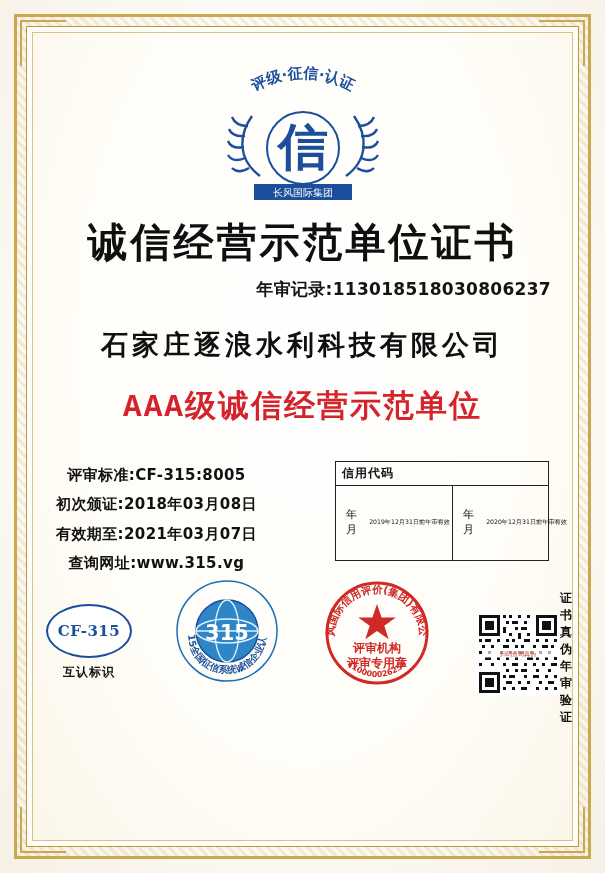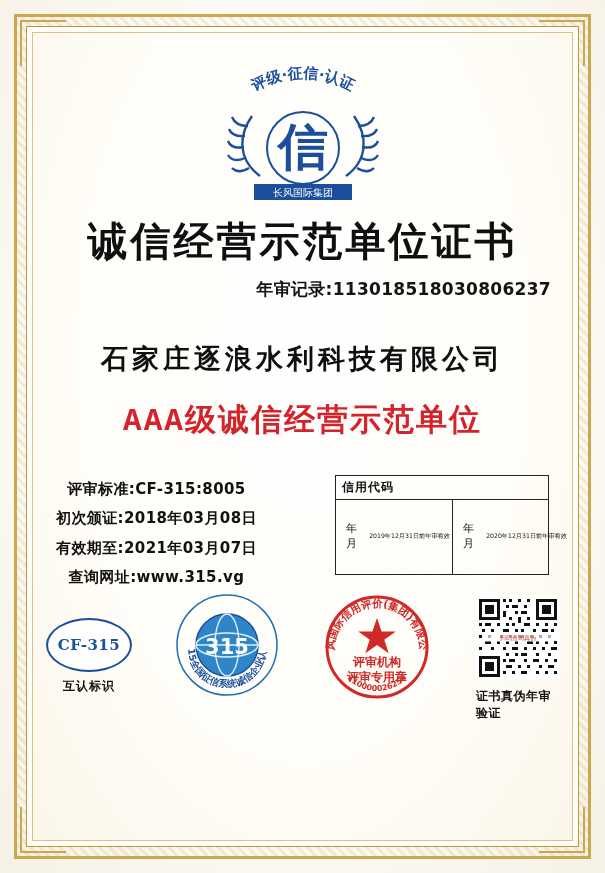--- a/index.html
+++ b/index.html
@@ -73,42 +73,42 @@
   .emblem {
     margin-top: 16px;
     width: 190px;
     height: 150px;
     position: relative;
   }
 
   
   .main-title {
     margin-top: 14px;
-    font-family: Liberation Serif, serif;
+    font-family: Liberation Sans, sans-serif;
     font-size: 40px;
     font-weight: bold;
     letter-spacing: 3px;
     color: #0f0f0f;
     text-align: left;
     line-height: 1.1;
   }
   .code-line {
     margin-top: 14px;
     width: 100%;
     text-align: right;
     padding-right: 14px;
     box-sizing: border-box;
     font-family: "DejaVu Sans", "Liberation Sans", sans-serif;
     font-size: 17px;
     font-weight: bold;
     color: #141414;
     letter-spacing: 0.3px;
   }
   .company-name {
-    margin-top: 40px;
+    margin-top: 26px;
     font-family: "DejaVu Sans", "Liberation Sans", sans-serif;
     font-size: 27px;
     font-weight: bold;
     letter-spacing: 4px;
     color: #0f0f0f;
     text-align: center;
   }
   .grade-line {
     margin-top: 22px;
     font-family: Liberation Mono, monospace;
@@ -229,21 +229,21 @@
 
   
   .stamp {
     width: 110px; height: 110px;
     position: relative;
   }
 
   
   .qr-wrap {
     display: flex;
-    flex-direction: column;
+    flex-direction: row;
     align-items: center;
   }
   .qr {
     width: 84px; height: 84px;
     position: relative;
     background: #fff;
   }
   .qr-caption {
     margin-top: 8px;
     font-family: "DejaVu Sans", "Liberation Sans", sans-serif;

